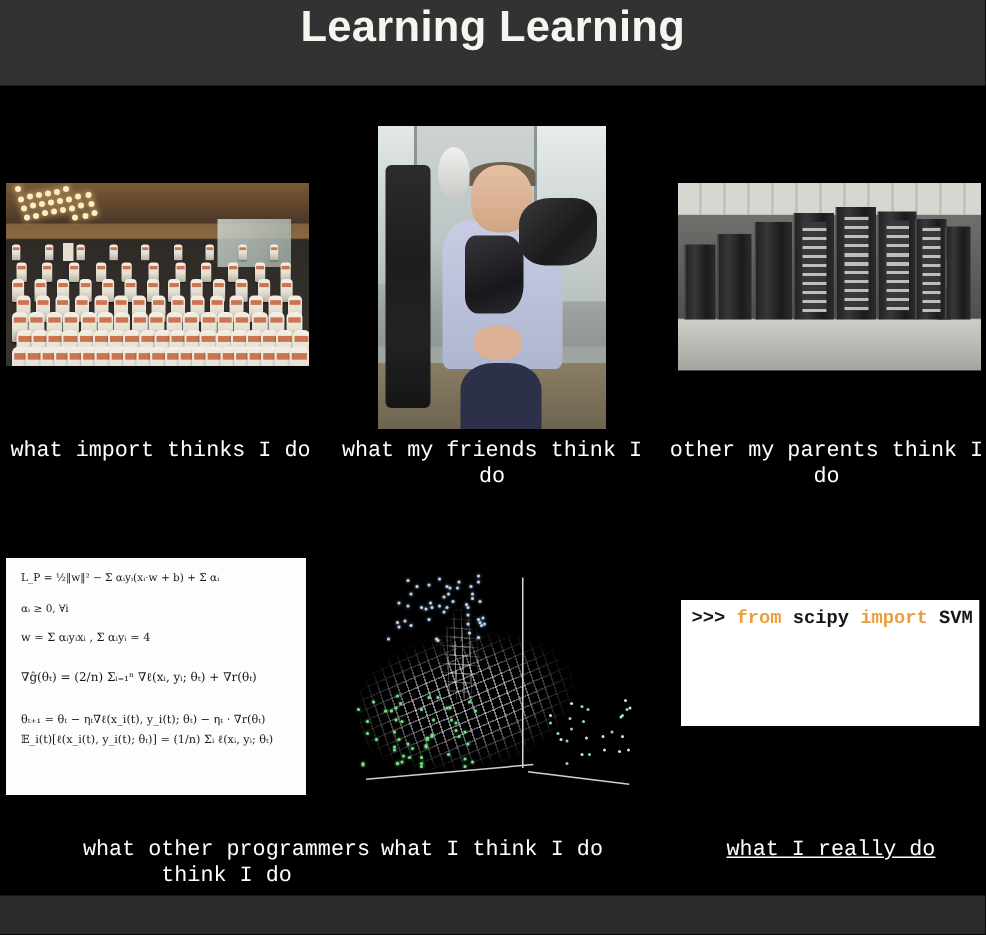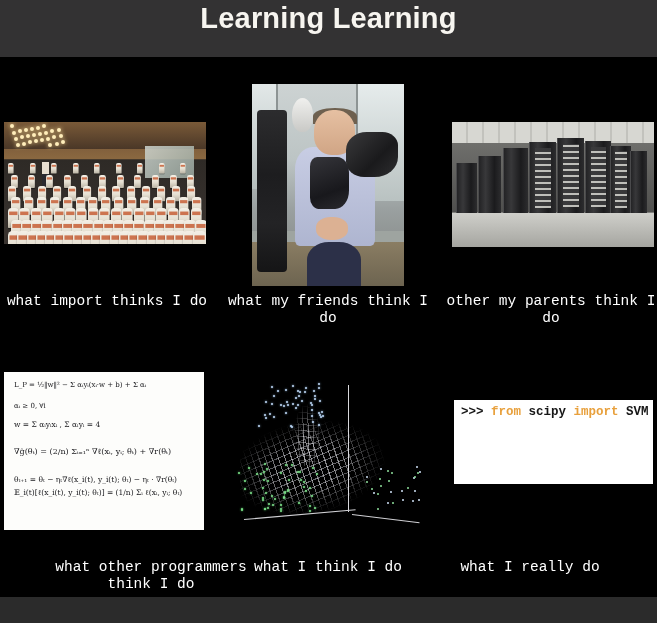--- a/index.html
+++ b/index.html
@@ -476,15 +476,15 @@
       <div class="pt" style="left: 75.8054%; top: 69.7728%; background: rgb(143, 224, 156);"></div>
     </div>
 </div>
 <div class="caption" style="left:228px;top:559px;width:200px;">what I think I do</div>
 
 <div class="frame" style="left:454px;top:400px;width:199px;height:84px;">
   <div class="codepanel">
     <div class="codeline" style="color: rgb(22, 22, 22);"><span>&gt;&gt;&gt; </span><span class="kw" style="color: rgb(232, 160, 60);">from</span><span> scipy </span><span class="kw" style="color: rgb(232, 160, 60);">import</span><span> SVM</span></div>
   </div>
 </div>
-<div class="caption" style="left:428px;top:559px;width:204px;">what I really do</div>
+<div class="caption" style="left:452px;top:559px;width:204px;text-decoration:underline;">what I really do</div>
 
 <div class="footer"></div>
 
 </body></html>

